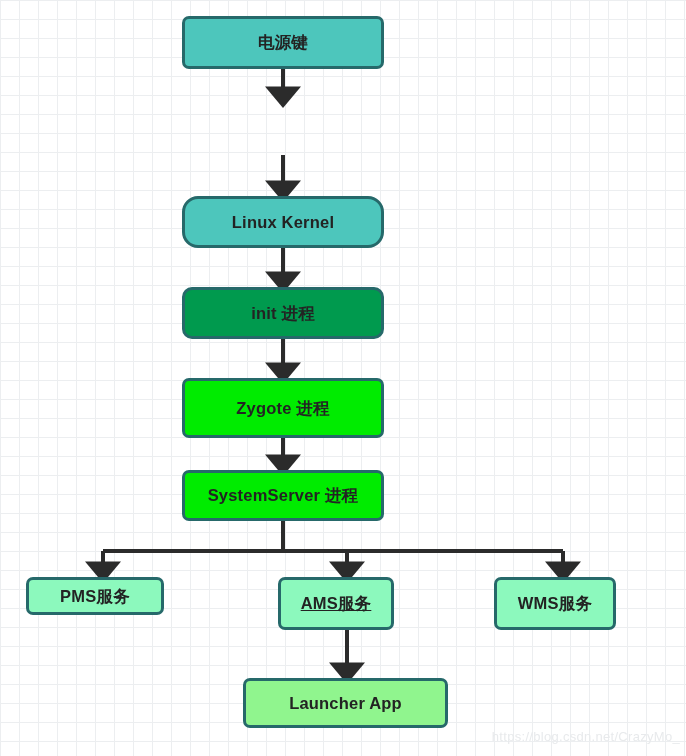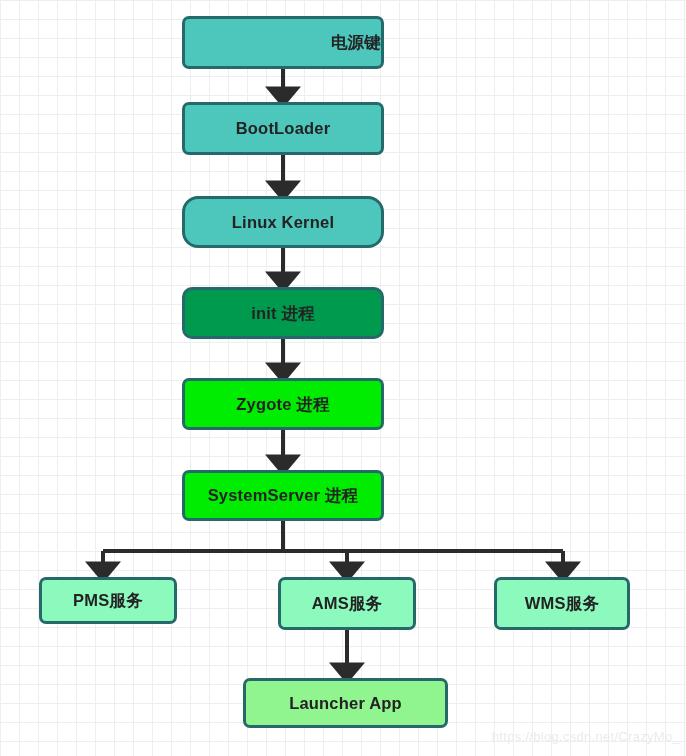--- a/index.html
+++ b/index.html
@@ -83,45 +83,42 @@
       <path d="M283,521 L283,551"></path>
       <path d="M103,551 L563,551"></path>
       <line x1="103" y1="551" x2="103" y2="571" marker-end="url(#arrow)"></line>
       <line x1="347" y1="551" x2="347" y2="571" marker-end="url(#arrow)"></line>
       <line x1="563" y1="551" x2="563" y2="571" marker-end="url(#arrow)"></line>
 
       <line x1="347" y1="630" x2="347" y2="672" marker-end="url(#arrow)"></line>
     </g>
   </svg>
 
-  <div class="node teal" style="left:182px; top:16px;  width:202px; height:53px;justify-content:flex-end;">
+  <div class="node teal" style="left:182px; top:16px;  width:202px; height:53px;">
       <span>电源键</span>
-    </div>
-  <div class="node teal" style="left:182px; top:102px; width:202px; height:53px;">
-      <span>BootLoader</span>
     </div>
   <div class="node teal" style="left:182px; top:196px; width:202px; height:52px;border-radius:16px;">
       <span>Linux Kernel</span>
     </div>
   <div class="node dark" style="left:182px; top:287px; width:202px; height:52px;">
       <span>init 进程</span>
     </div>
-  <div class="node vivid" style="left:182px; top:378px; width:202px; height:52px;">
+  <div class="node vivid" style="left:182px; top:378px; width:202px; height:60px;">
       <span>Zygote 进程</span>
     </div>
   <div class="node vivid" style="left:182px; top:470px; width:202px; height:51px;text-align:center;">
       <span>SystemServer 进程</span>
     </div>
-  <div class="node mint" style="left:39px;  top:577px; width:138px; height:47px;">
+  <div class="node mint" style="left:26px;  top:577px; width:138px; height:38px;">
       <span>PMS服务</span>
     </div>
-  <div class="node mint" style="left:278px; top:577px; width:138px; height:53px;">
+  <div class="node mint" style="left:278px; top:577px; width:116px; height:53px;text-decoration:underline;">
       <span>AMS服务</span>
     </div>
-  <div class="node mint" style="left:494px; top:577px; width:136px; height:53px;">
+  <div class="node mint" style="left:494px; top:577px; width:122px; height:53px;">
       <span>WMS服务</span>
     </div>
   <div class="node lime" style="left:243px; top:678px; width:205px; height:50px;">
       <span>Launcher App</span>
     </div>
 
   <div class="watermark">https://blog.csdn.net/CrazyMo_</div>
 </div>
 
 </body></html>

